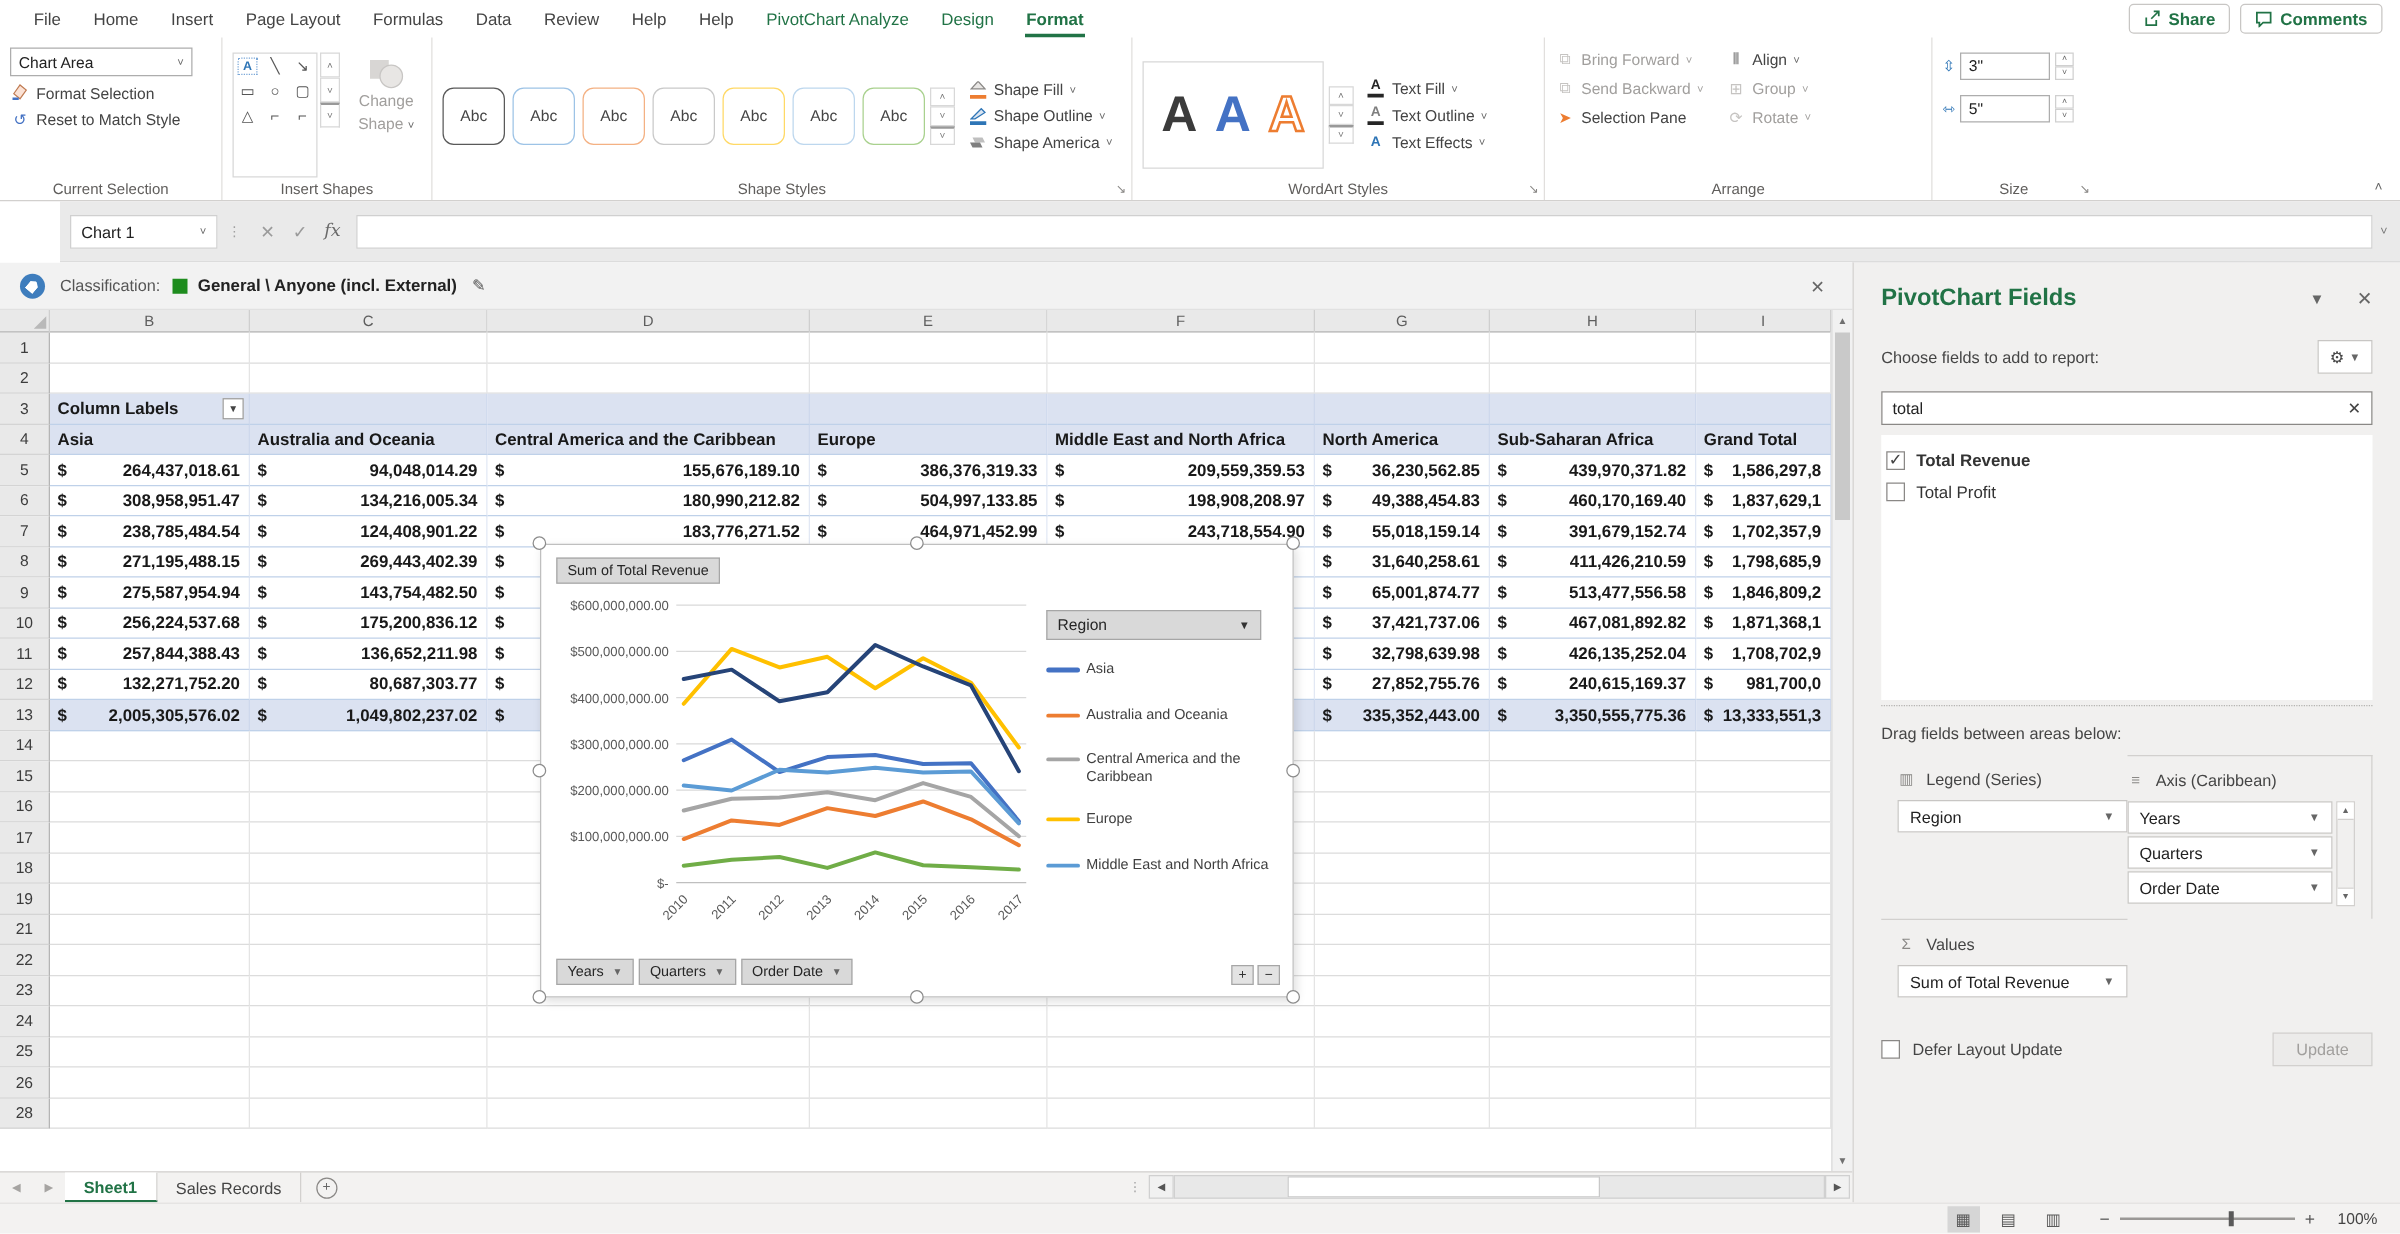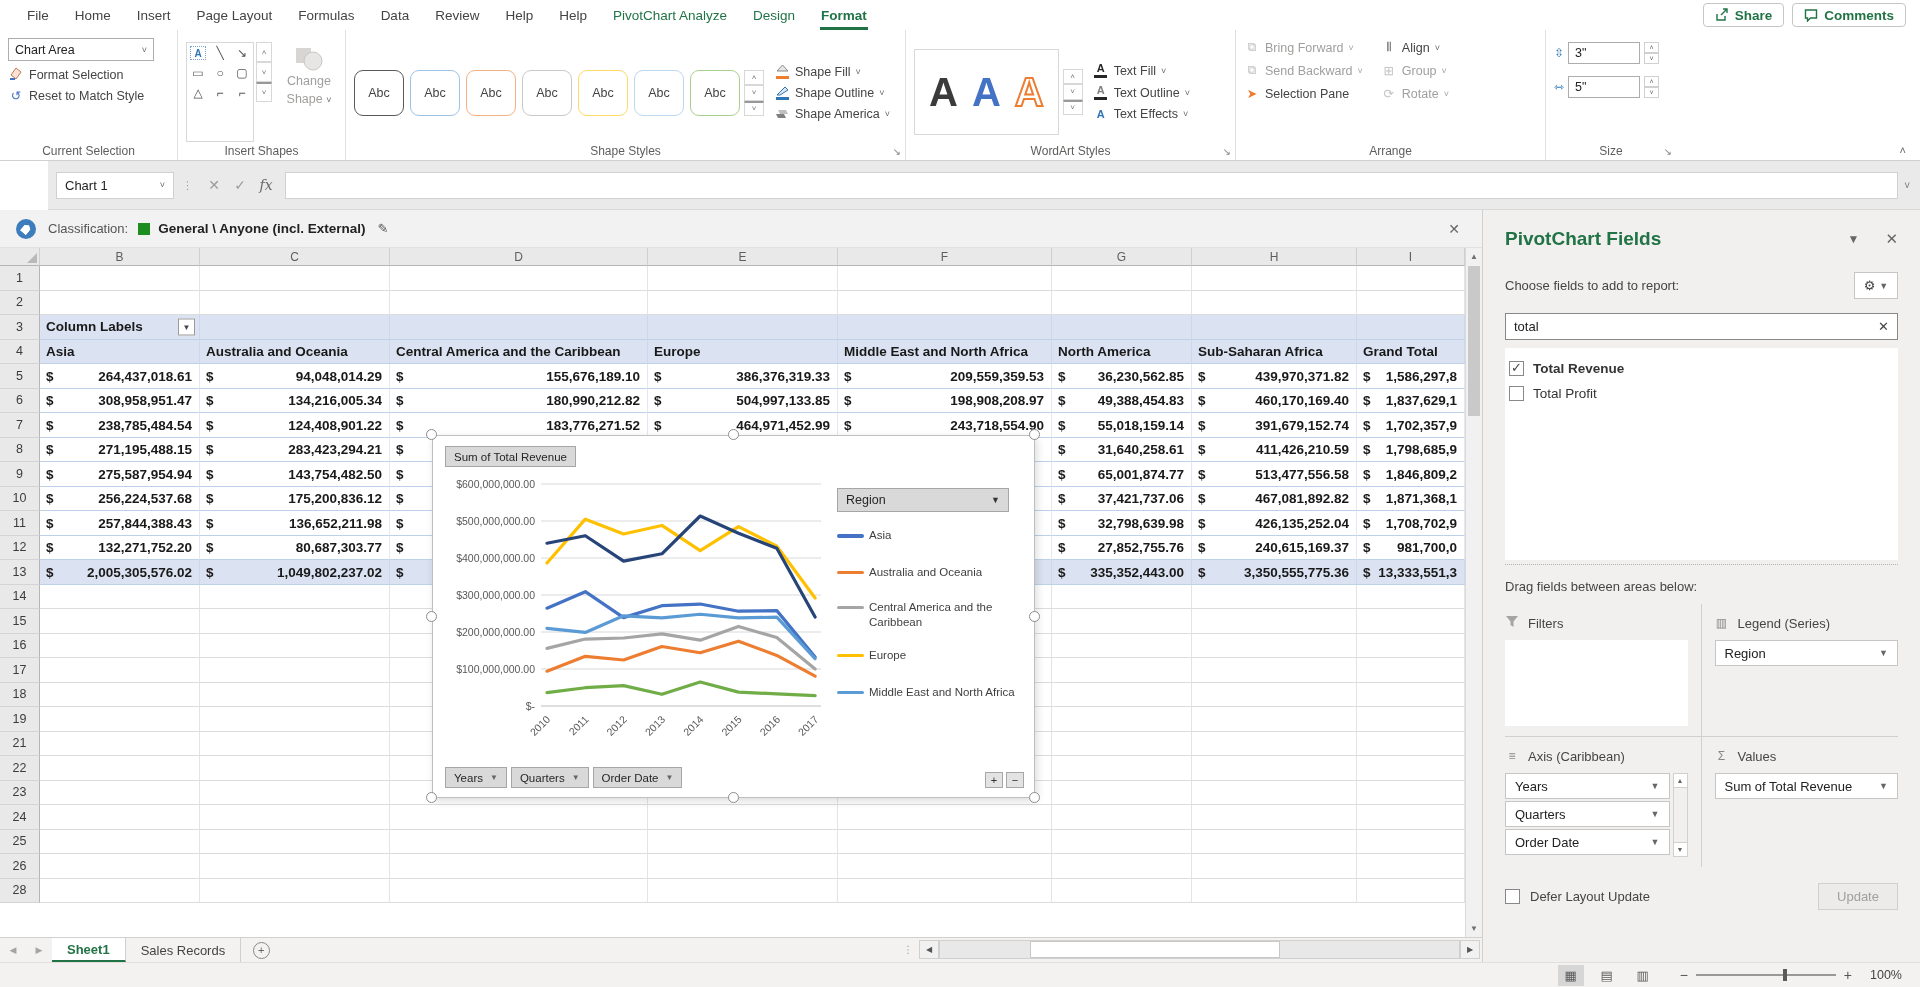--- a/index.html
+++ b/index.html
@@ -606,21 +606,21 @@
         </div>
       </div>
       <div class="grow">
         <div class="rowhdr">8</div>
         <div class="gcell money pivot-line" style="width: 160px; border-right: 1px solid rgba(190, 205, 230, 0.45);">
           <span class="dsign">$</span>
           <span class="mval">271,195,488.15</span>
         </div>
         <div class="gcell money pivot-line" style="width: 190px; border-right: 1px solid rgba(190, 205, 230, 0.45);">
           <span class="dsign">$</span>
-          <span class="mval">283,423,294.21</span>
+          <span class="mval">269,443,402.39</span>
         </div>
         <div class="gcell money pivot-line" style="width: 258px; border-right: 1px solid rgba(190, 205, 230, 0.45);">
           <span class="dsign">$</span>
         </div>
         <div class="gcell money pivot-line" style="width: 190px; border-right: 1px solid rgba(190, 205, 230, 0.45);">
           <span class="dsign">$</span>
         </div>
         <div class="gcell money pivot-line" style="width: 214px; border-right: 1px solid rgba(190, 205, 230, 0.45);">
           <span class="dsign">$</span>
         </div>
@@ -1089,29 +1089,20 @@
       </div>
       <div class="field-item">
         <span class="cb"></span>
         <span>Total Profit</span>
       </div>
     </div>
   <div id="pane-divider"></div>
   <div id="drag-label">Drag fields between areas below:</div>
 
   <div id="quad">
-    <div class="qcell qleft">
-      <div class="qhdr">
-          <span class="qic"><svg width="12" height="11" viewBox="0 0 12 11">
-              <path d="M0 0h12L7.5 5.5V11l-3-2V5.5z" fill="#a6a4a2"></path>
-            </svg></span>
-          <span>Filters</span>
-        </div>
-      <div class="qbox" style="height:86px;"></div>
-    </div>
     <div class="qcell qright">
       <div class="qhdr">
           <span class="qic">▥</span>
           <span>Legend (Series)</span>
         </div>
       <div style="margin-top:6px;" id="legend-chips">
           <div class="chip">
             <span>Region</span>
             <span class="chev">▼</span>
           </div>

